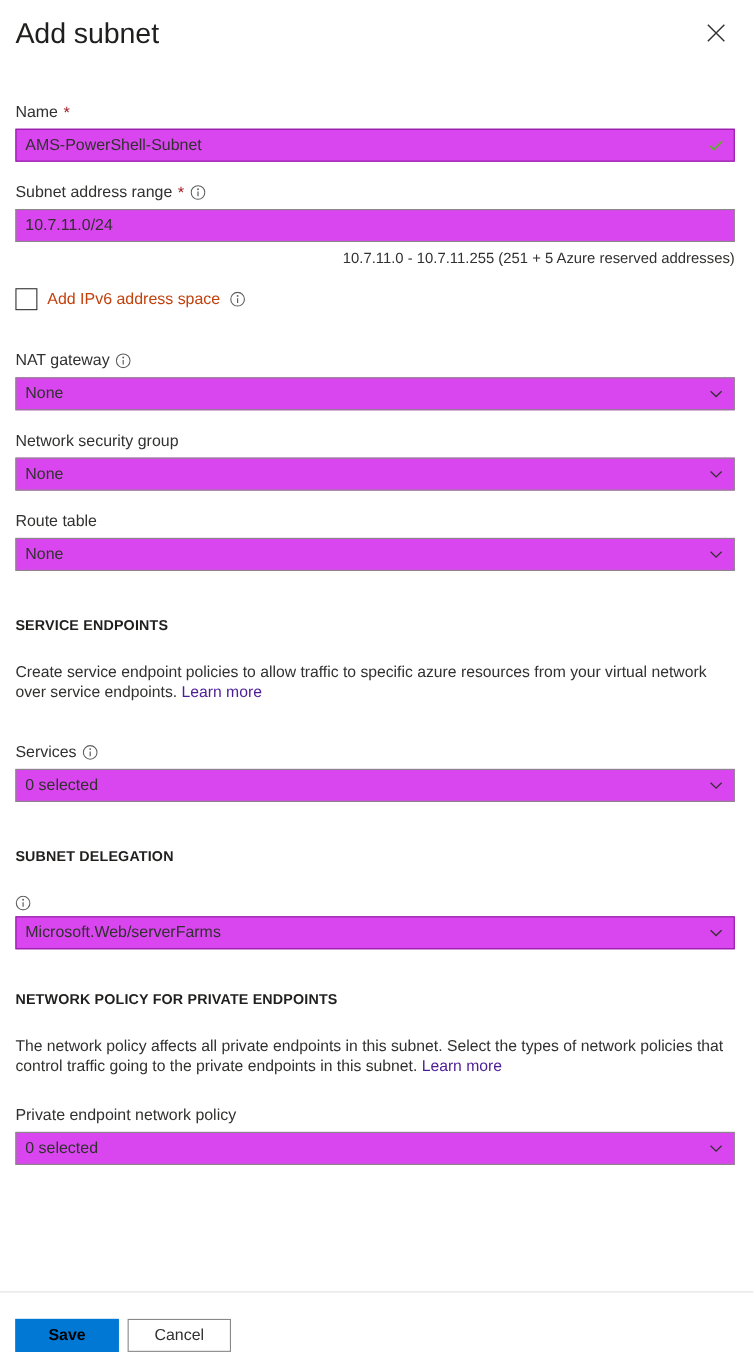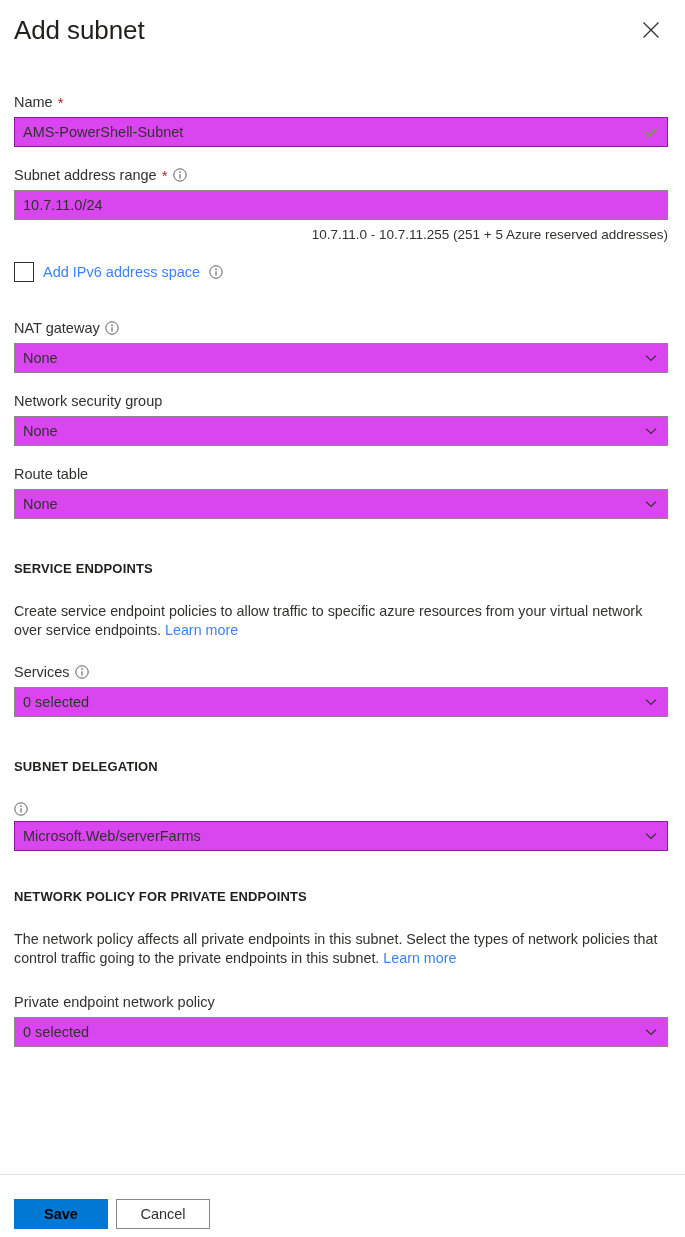--- a/index.html
+++ b/index.html
@@ -127,21 +127,21 @@
     margin-top: 6px;
   }
 
   
   .checkbox-row {
     display: flex;
     align-items: center;
     gap: 9px;
     margin-top: 18px;
     font-size: 14.5px;
-    color: #3b82f6;
+    color: #c2410c;
     cursor: pointer;
   }
   .checkbox-box {
     width: 20px; height: 20px;
     border: 1px solid #323130;
     background: #fff;
     flex: none;
   }
 
   .section-head {
@@ -152,21 +152,21 @@
     text-transform: uppercase;
   }
 
   .section-desc {
     font-size: 14.3px;
     line-height: 19px;
     color: #323130;
     width: 652px;
   }
   .link {
-    color: #3b82f6;
+    color: #4c1d95;
     text-decoration: none;
     cursor: pointer;
   }
 
   
   .footer-divider {
     position: absolute;
     left: 0; right: 0;
     top: 1174px;
     height: 1px;
@@ -312,21 +312,21 @@
         </span>
       </div>
     </div>
 
     <div class="section-head" style="margin-top:42px;">SERVICE ENDPOINTS</div>
     <div class="section-desc" style="margin-top:26px;">
       <span>Create service endpoint policies to allow traffic to specific azure resources from your virtual network over service endpoints.</span>
       <a class="link">Learn more</a>
     </div>
 
-    <div class="field" style="margin-top:22px;">
+    <div class="field" style="margin-top:34px;">
       <div class="label">
         <span>Services</span>
         <span class="info-icon">
           <svg width="14" height="14" viewBox="0 0 14 14">
             <circle cx="7" cy="7" r="6.2" stroke="#605e5c" stroke-width="1" fill="none"></circle>
             <circle cx="7" cy="4" r="0.85" fill="#605e5c"></circle>
             <path d="M7 6.2 L7 10.4" stroke="#605e5c" stroke-width="1.1"></path>
           </svg>
         </span>
       </div>

